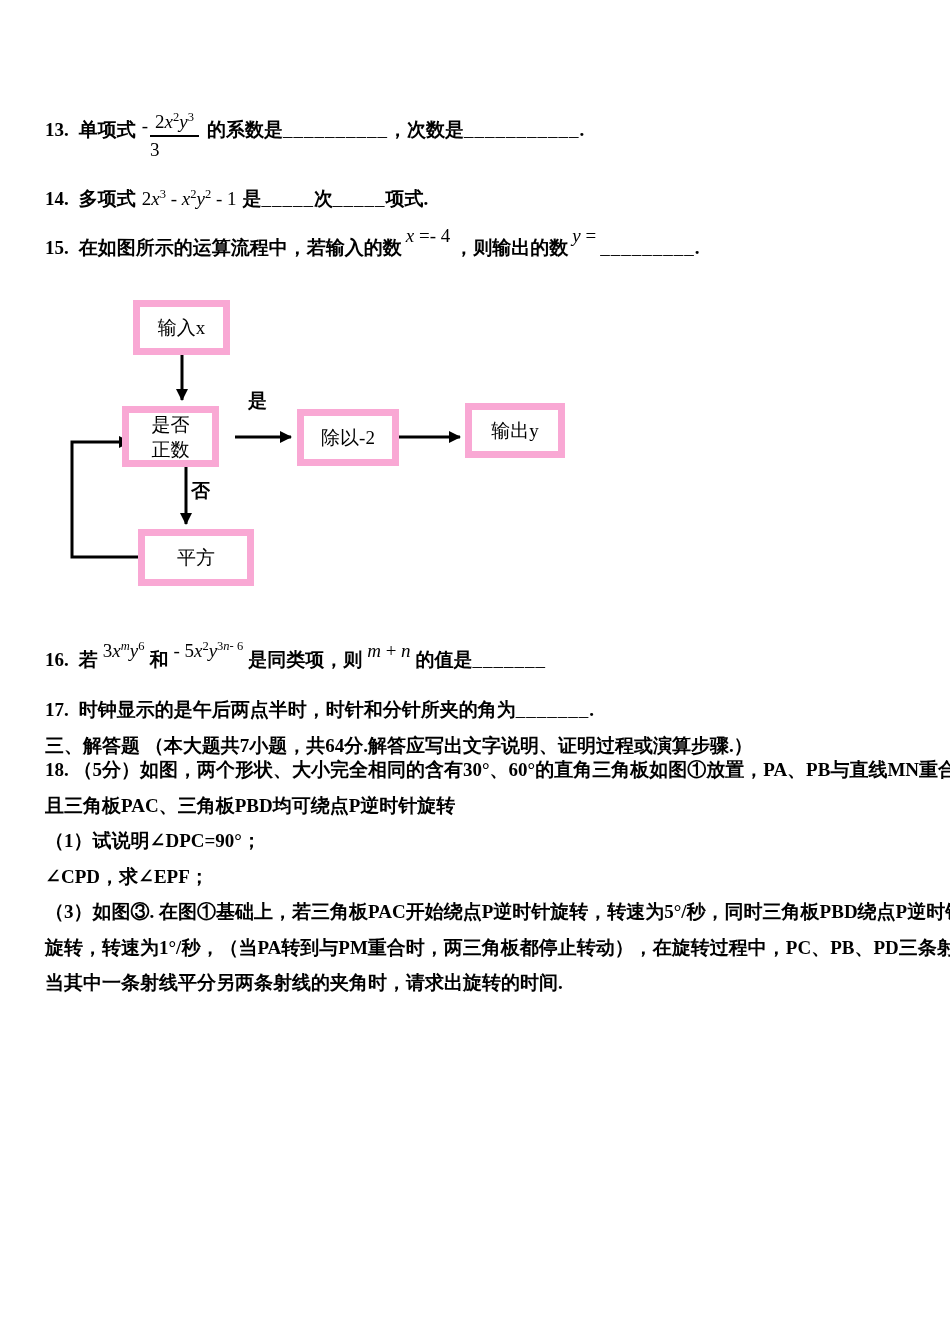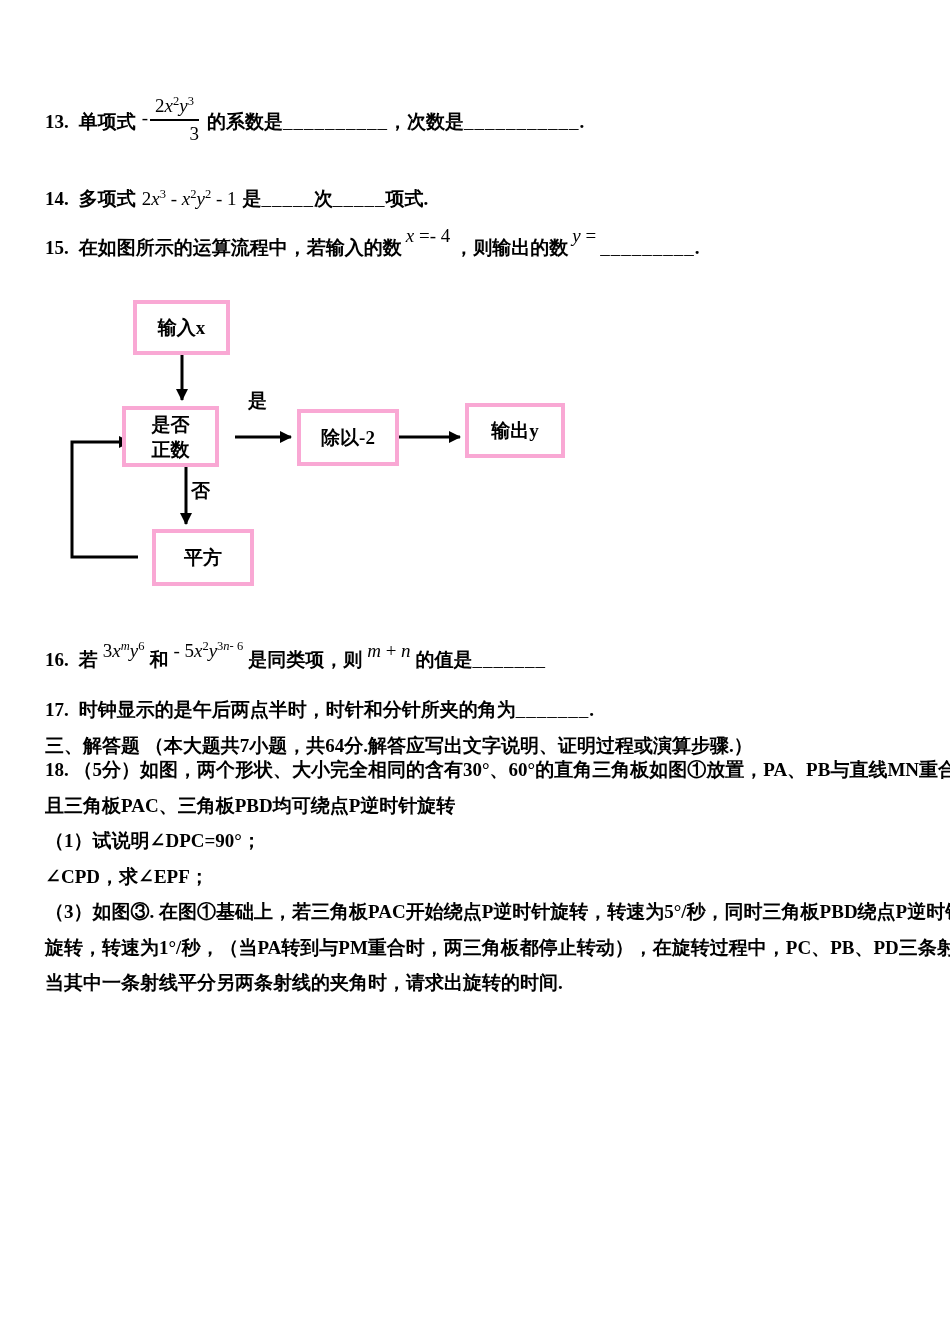--- a/index.html
+++ b/index.html
@@ -9,31 +9,31 @@
     overflow:hidden;
   }
   .row{position:absolute;left:45px;white-space:nowrap;display:flex;align-items:center;}
   .qlabel{margin-right:10px;}
   .blank{font-weight:400;letter-spacing:1px;}
   .math{font-weight:400;font-family:"Liberation Serif","DejaVu Serif",serif;}
   .math i{font-style:italic;}
   sup{font-size:12.5px;line-height:0;}
   .raised{position:relative;top:-12px;margin:0 4px;}
   .raised2{position:relative;top:-9px;margin:0 5px;}
-  .frac{display:inline-flex;flex-direction:column;align-items:flex-end;font-weight:400;
-        margin:0 8px 0 2px;position:relative;top:-2px;line-height:24px;}
+  .frac{display:inline-flex;flex-direction:column;align-items:flex-start;font-weight:400;
+        margin:16px 8px 0 2px;position:relative;top:-2px;line-height:24px;}
   .fnum{padding:0 5px 1px;border-bottom:2px solid #000;}
   .fden{padding-top:1px;}
   .minus{font-weight:400;position:relative;top:-4px;margin-left:6px;}
   
   .flow{position:absolute;left:60px;top:295px;width:520px;height:300px;}
   .flow svg{position:absolute;left:0;top:0;}
-  .fbox{position:absolute;border:4px solid #f9a8d4;box-sizing:border-box;background:#fff;
+  .fbox{position:absolute;border:7px solid #f9a8d4;box-sizing:border-box;background:#fff;
         display:flex;flex-direction:column;align-items:center;justify-content:center;
-        font-weight:700;text-align:center;line-height:25px;font-size:19px;}
+        font-weight:400;text-align:center;line-height:25px;font-size:19px;}
   .flabel{position:absolute;font-weight:700;font-size:19px;}
   
   .block{position:absolute;left:45px;top:752px;width:880px;line-height:35.5px;}
   .block div{white-space:nowrap;}
 </style>
 </head>
 <body>
 
 <div class="page">
 
@@ -94,21 +94,21 @@
     <div class="fbox" style="left:62px;top:111px;width:97px;height:61px;">
       <span>是否</span>
       <span>正数</span>
     </div>
     <div class="fbox" style="left:237px;top:114px;width:102px;height:57px;">
       <span>除以-2</span>
     </div>
     <div class="fbox" style="left:405px;top:108px;width:100px;height:55px;">
       <span>输出y</span>
     </div>
-    <div class="fbox" style="left:92px;top:234px;width:102px;height:57px;">
+    <div class="fbox" style="left:78px;top:234px;width:116px;height:57px;">
       <span>平方</span>
     </div>
     <div class="flabel" style="left:188px;top:93px;">是</div>
     <div class="flabel" style="left:131px;top:183px;">否</div>
   </div>
 
   <div class="row" style="top:647px;">
     <span class="qlabel">16.</span>
     <span>若</span>
     <span class="math raised2"><span>3</span><i>x</i><sup><i>m</i></sup><i>y</i><sup>6</sup></span>

